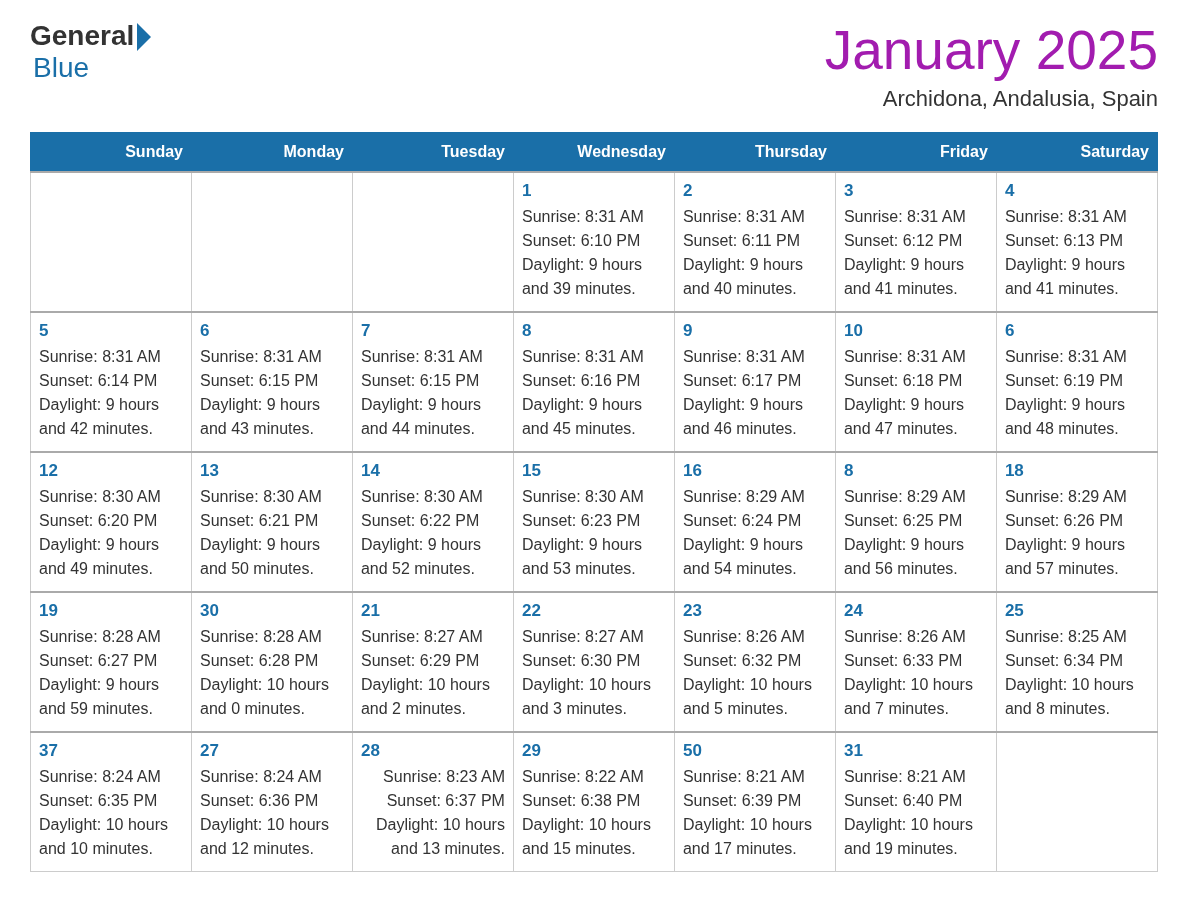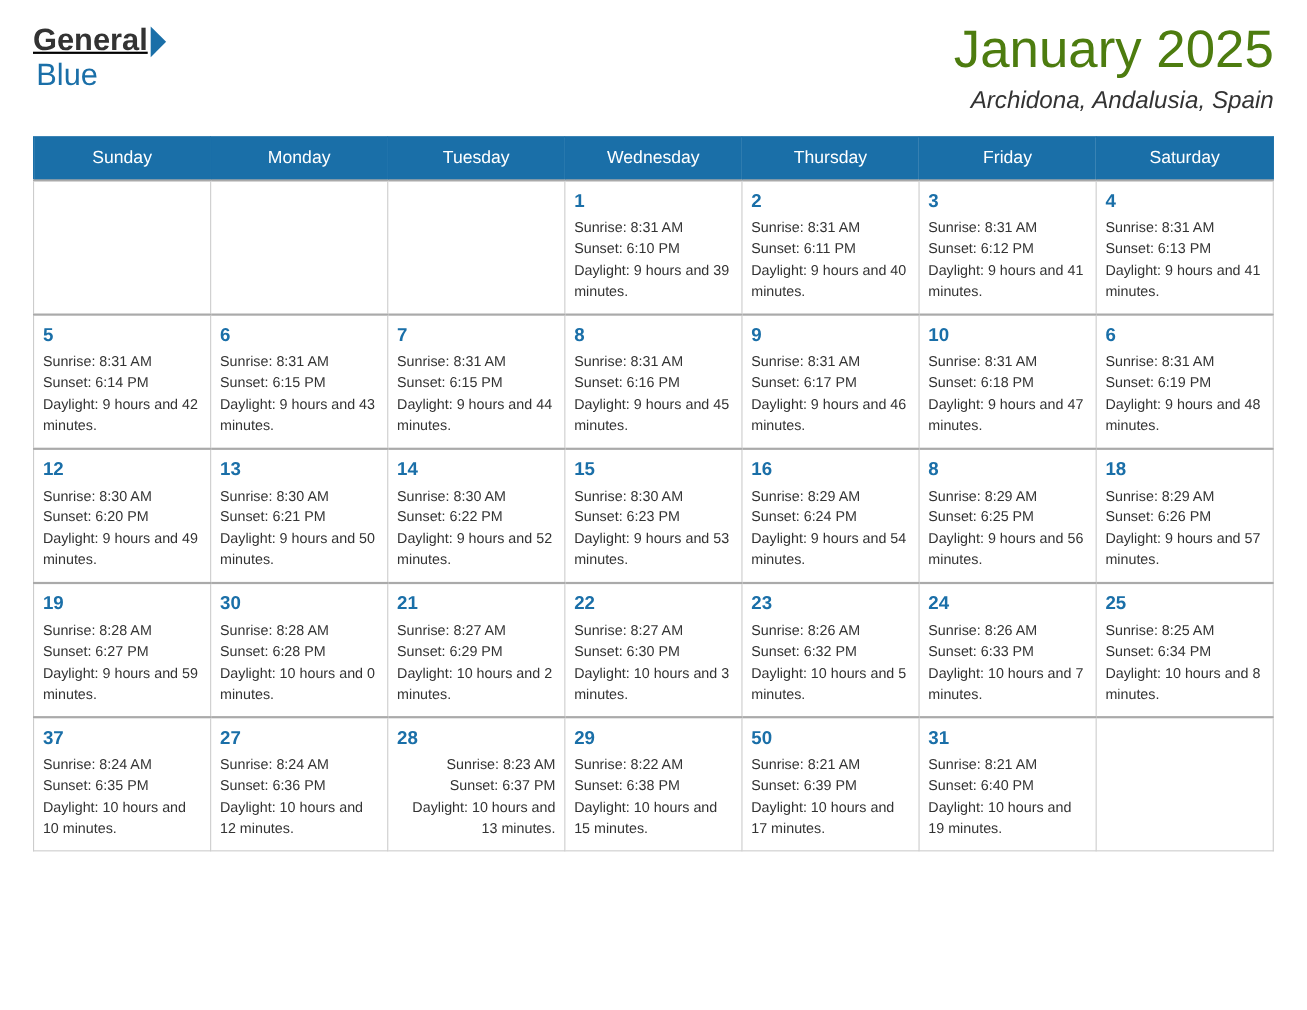--- a/index.html
+++ b/index.html
@@ -35,68 +35,66 @@
       font-weight: normal;
       color: #1a6fa8;
       margin-left: 3px;
     }
     .logo-wrapper {
       display: flex;
       flex-direction: column;
     }
     .logo-top-row {
       display: flex;
-      align-items: flex-end;
-      text-decoration: underline;
+      align-items: center;
     }
     .title-section {
       text-align: right;
     }
     .month-title {
-      font-size: 48px;
+      font-size: 55px;
       font-weight: normal;
-      color: #4d7c0f;
+      color: #a21caf;
       line-height: 1.1;
     }
     .location-title {
       font-size: 22px;
       color: #333;
       margin-top: 5px;
-      font-style: italic;
     }
     .calendar {
       width: 100%;
       border-collapse: collapse;
       border: 1px solid #ccc;
     }
     .calendar th {
       background-color: #1a6fa8;
       color: #fff;
       padding: 10px 8px;
-      text-align: center;
+      text-align: right;
       font-size: 16px;
-      font-weight: normal;
+      font-weight: bold;
       border: 1px solid #1a6fa8;
     }
     .calendar td {
       vertical-align: top;
       border: 1px solid #ccc;
       padding: 8px 8px 10px 8px;
       width: 14.285%;
       min-height: 110px;
     }
     .day-number {
       font-size: 17px;
       font-weight: bold;
       color: #1a6fa8;
       display: block;
       margin-bottom: 4px;
     }
     .day-info {
-      font-size: 13px;
+      font-size: 16px;
       color: #333;
       line-height: 1.5;
     }
     .empty-cell {
       background: #fff;
     }
     tr.week-row td {
       border-top: 2px solid #aaa;
     }
   </style>

